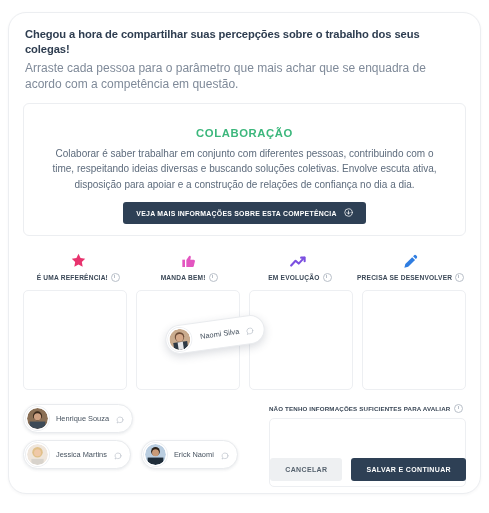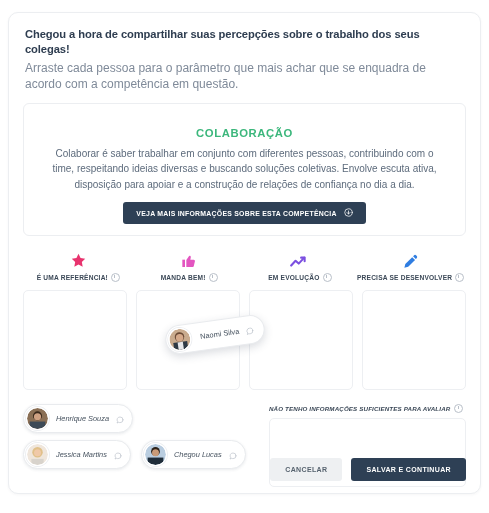--- a/index.html
+++ b/index.html
@@ -21,21 +21,21 @@
     background: #ffffff;
   }
   .main-card {
     position: absolute;
     left: 8px;
     top: 12px;
     width: 473px;
     height: 482px;
     background: #ffffff;
     border: 1px solid #eceef1;
-    border-radius: 10px;
+    border-radius: 18px;
     box-sizing: border-box;
     box-shadow: 0 1px 3px rgba(40,55,80,0.045);
   }
   .header {
     padding: 14px 16px 0 16px;
   }
   .header-title {
     font-size: 11.2px;
     font-weight: bold;
     color: #2e3d50;
@@ -196,21 +196,20 @@
   .dragged .chip {
     box-shadow: 0 3px 9px rgba(40,55,80,0.17);
     padding-right: 10px;
   }
   .dragged .chip .cname { margin-left: 9px; }
 
   
   .bottom {
     display: flex;
     margin: 14px 14px 0 14px;
-    font-style: italic;
   }
   .people-col {
     width: 246px;
     flex: 0 0 auto;
   }
   .people-row {
     display: flex;
     gap: 10px;
     margin-bottom: 7px;
   }
@@ -427,21 +426,21 @@
                     </clipPath>
                   </defs>
                 <g clip-path="url(#c3)">
                   <rect width="24" height="24" fill="#b9cde0"></rect>
                   <circle cx="12" cy="8.5" r="5" fill="#2b2118"></circle>
                   <circle cx="12" cy="10" r="4" fill="#c99a78"></circle>
                   <rect x="3" y="15.5" width="18" height="8.5" fill="#1f2d3a"></rect>
                 </g>
               </svg>
             </span>
-            <span class="cname">Chegou Lucas</span>
+            <span class="cname">Erick Naomi</span>
             <span class="bubble">
               <svg width="8" height="8" viewBox="0 0 24 24" fill="none" stroke="#b9c0c9" stroke-width="2" stroke-linecap="round" stroke-linejoin="round">
                 <path d="M21 11.5a8.4 8.4 0 0 1-9 8.4 8.9 8.9 0 0 1-4-.9L3 21l2-4.4A8.4 8.4 0 0 1 12 3a8.4 8.4 0 0 1 9 8.5z"></path>
               </svg>
             </span>
           </div>
         </div>
       </div>
 
       <div class="noinfo-col">

